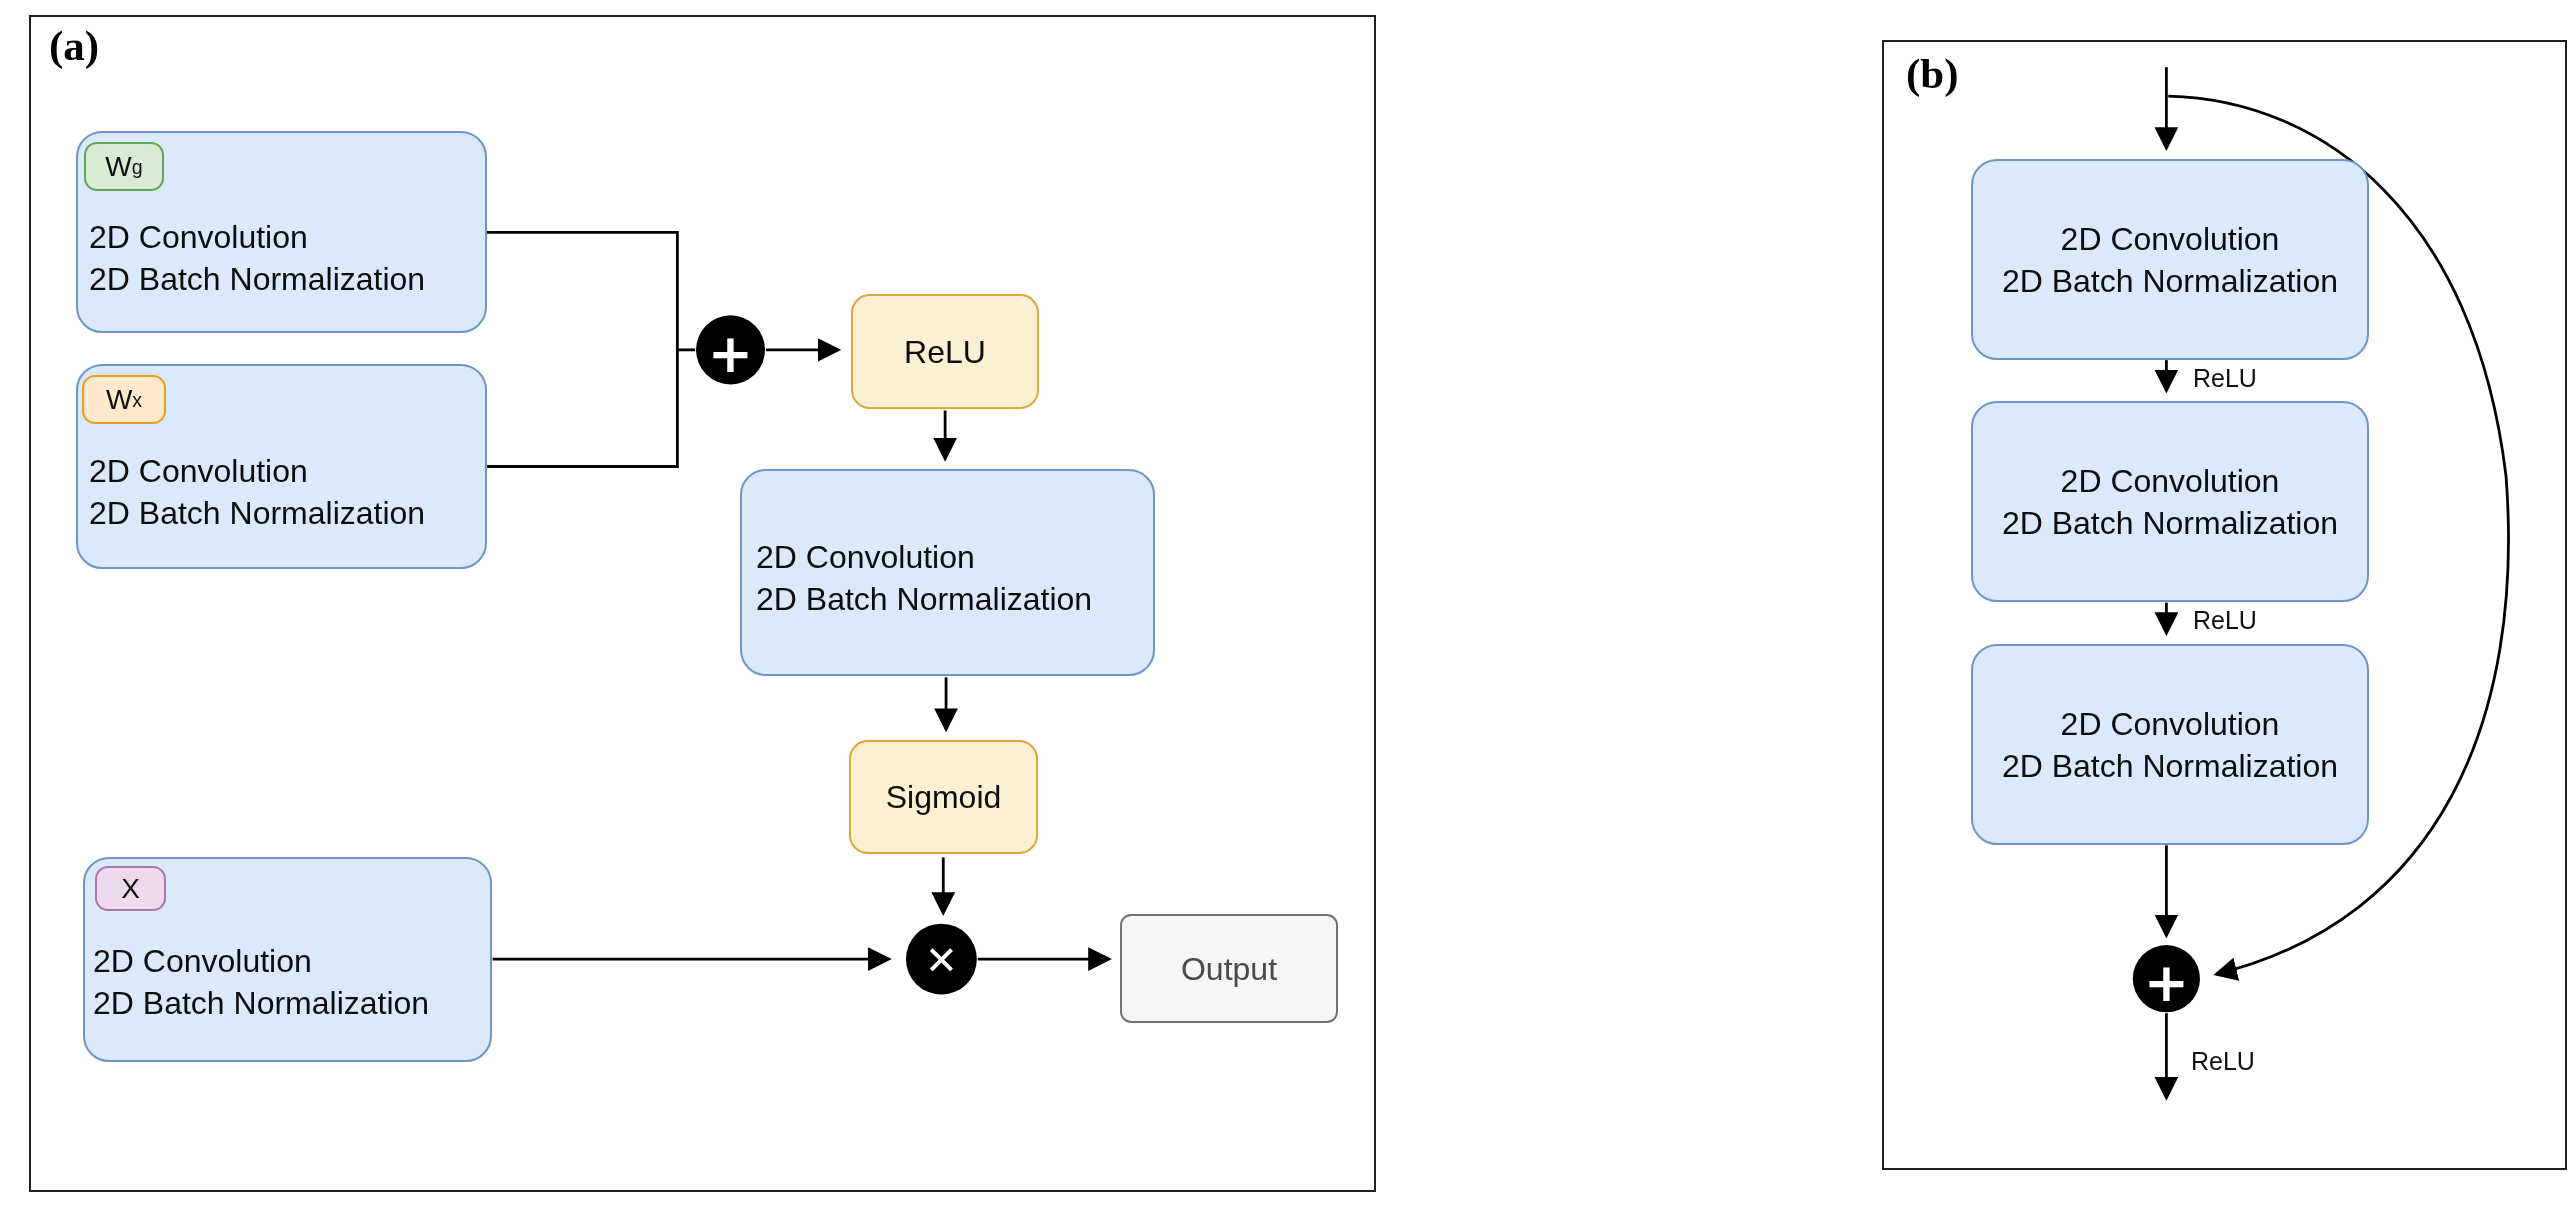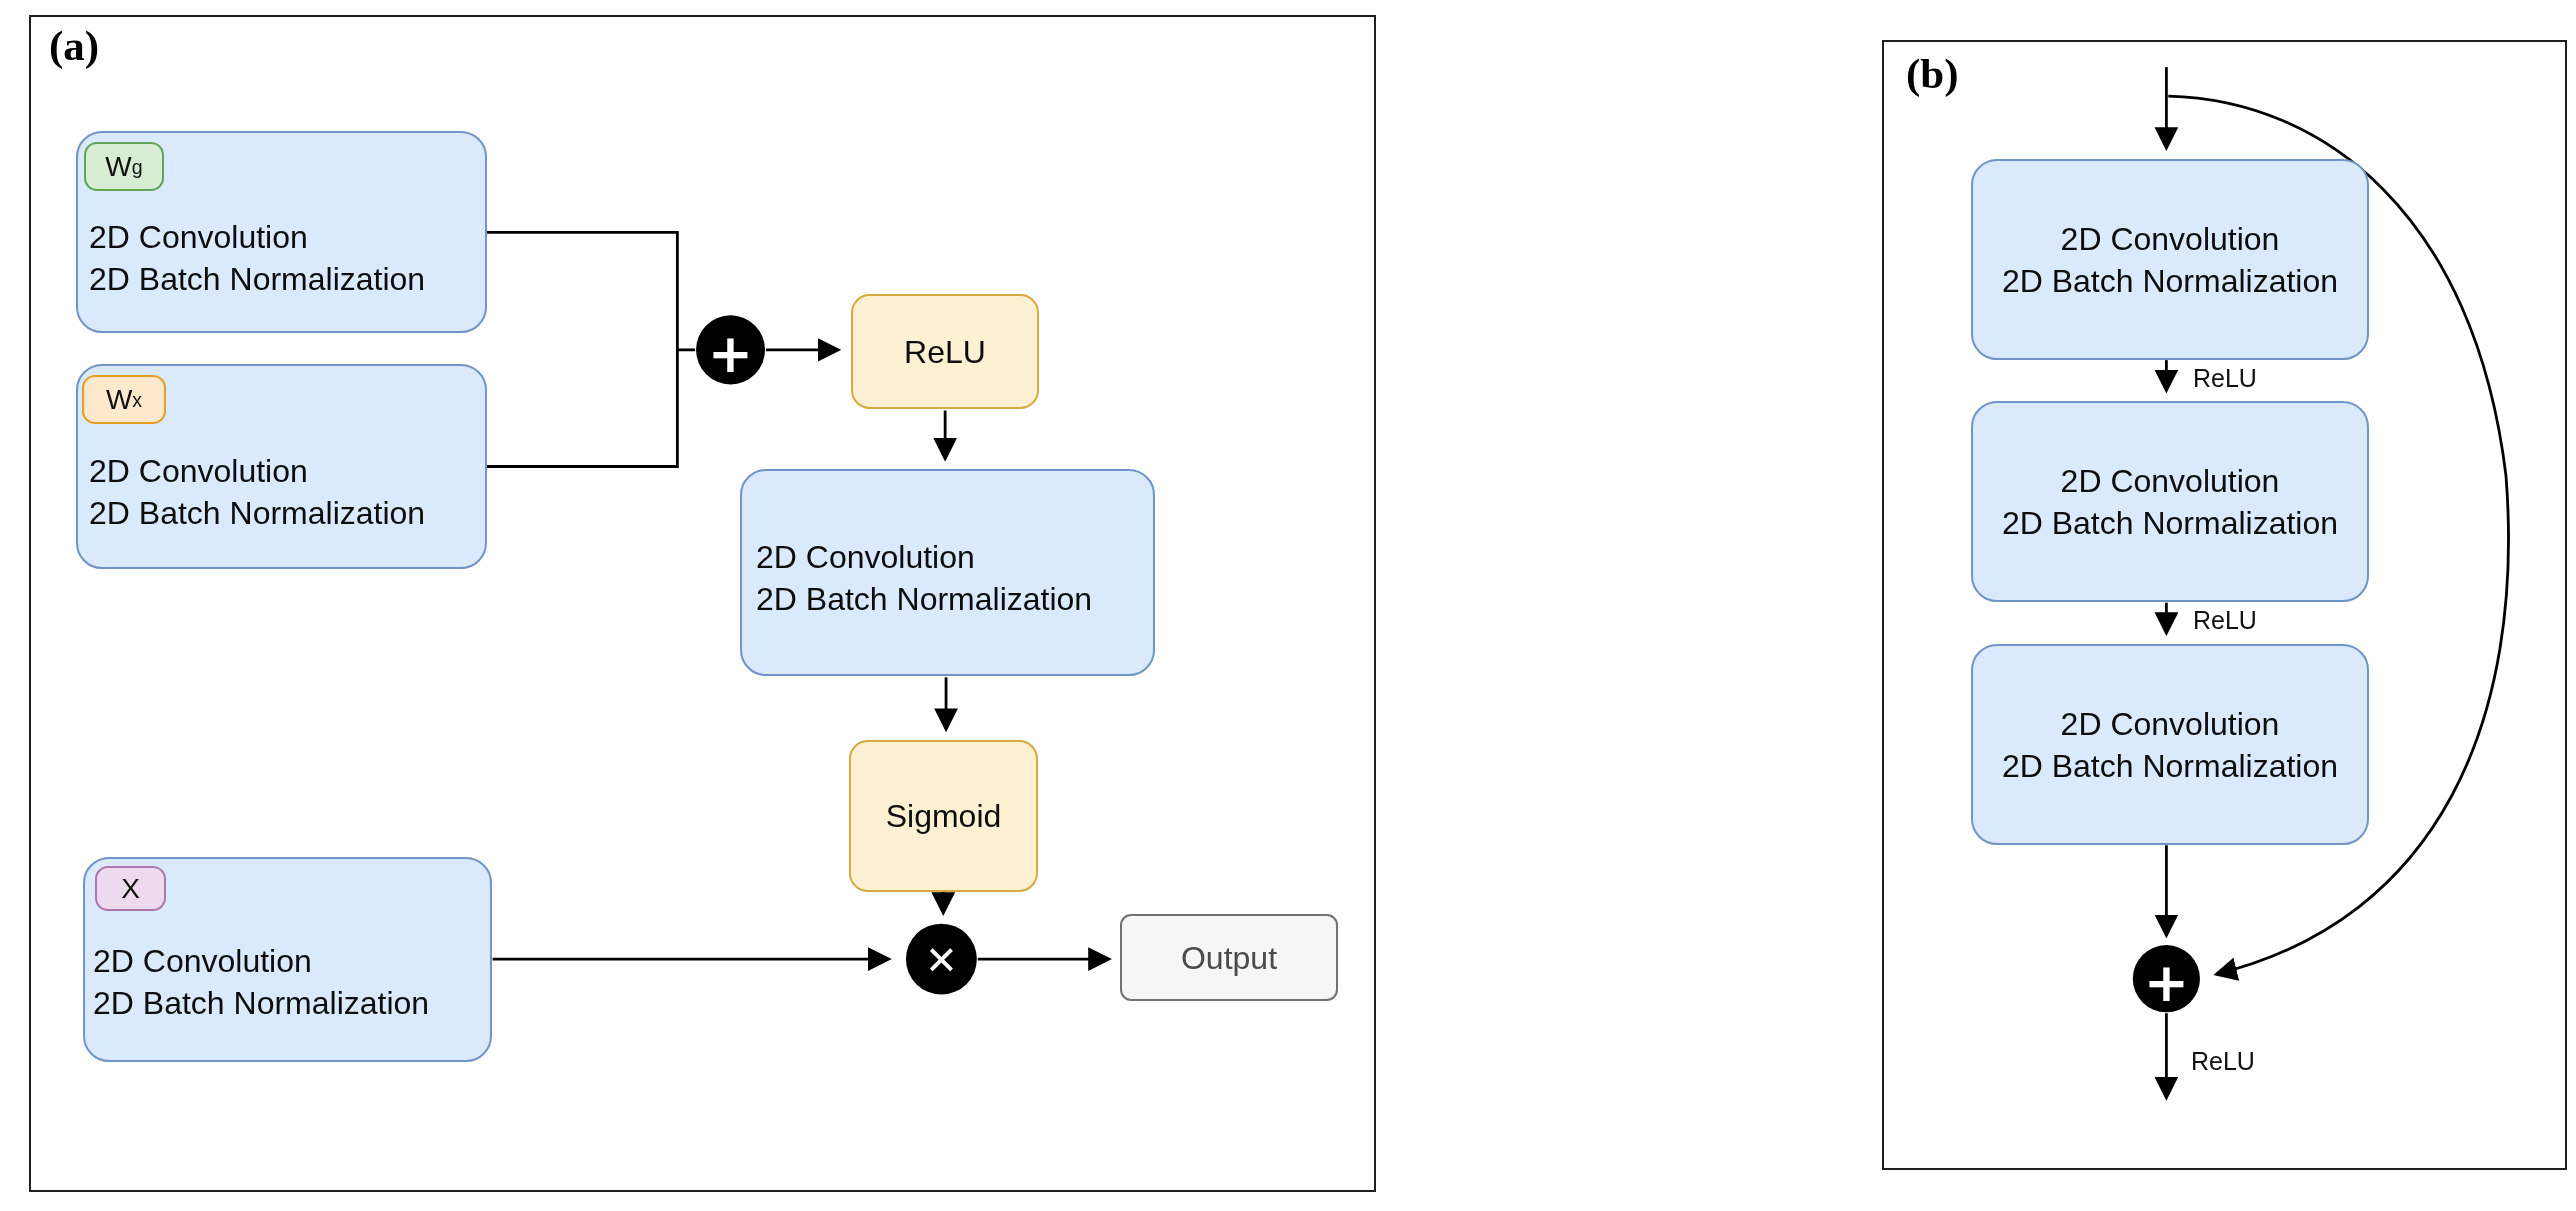--- a/index.html
+++ b/index.html
@@ -102,25 +102,25 @@
     </div>
   <div class="blk-text" style="left:93px;top:940px;"><span>2D Convolution</span><br><span>2D Batch Normalization</span></div>
 
   <div class="node yellow center-text" style="left:851px;top:294px;width:188px;height:115px;">
       <span>ReLU</span>
     </div>
 
   <div class="node blue" style="left:740px;top:469px;width:415px;height:207px;"></div>
   <div class="blk-text" style="left:756px;top:536px;"><span>2D Convolution</span><br><span>2D Batch Normalization</span></div>
 
-  <div class="node yellow center-text" style="left:849px;top:740px;width:189px;height:152px;">
+  <div class="node yellow center-text" style="left:849px;top:740px;width:189px;height:114px;">
       <span>Sigmoid</span>
     </div>
 
-  <div class="node grayb center-text" style="left:1120px;top:914px;width:218px;height:87px;">
+  <div class="node grayb center-text" style="left:1120px;top:914px;width:218px;height:109px;">
       <span class="output-text">Output</span>
     </div>
 
   <div class="panel-border" style="left:1882px;top:40px;width:681px;height:1126px;"></div>
   <div class="panel-label" style="left:1906px;top:49px;">(b)</div>
 
   <div class="node blue center-text" style="left:1971px;top:159px;width:398px;height:201px;">
       <span><span>2D Convolution</span><br><span>2D Batch Normalization</span></span>
     </div>
   <div class="small-label" style="left:2193px;top:364px;">ReLU</div>

